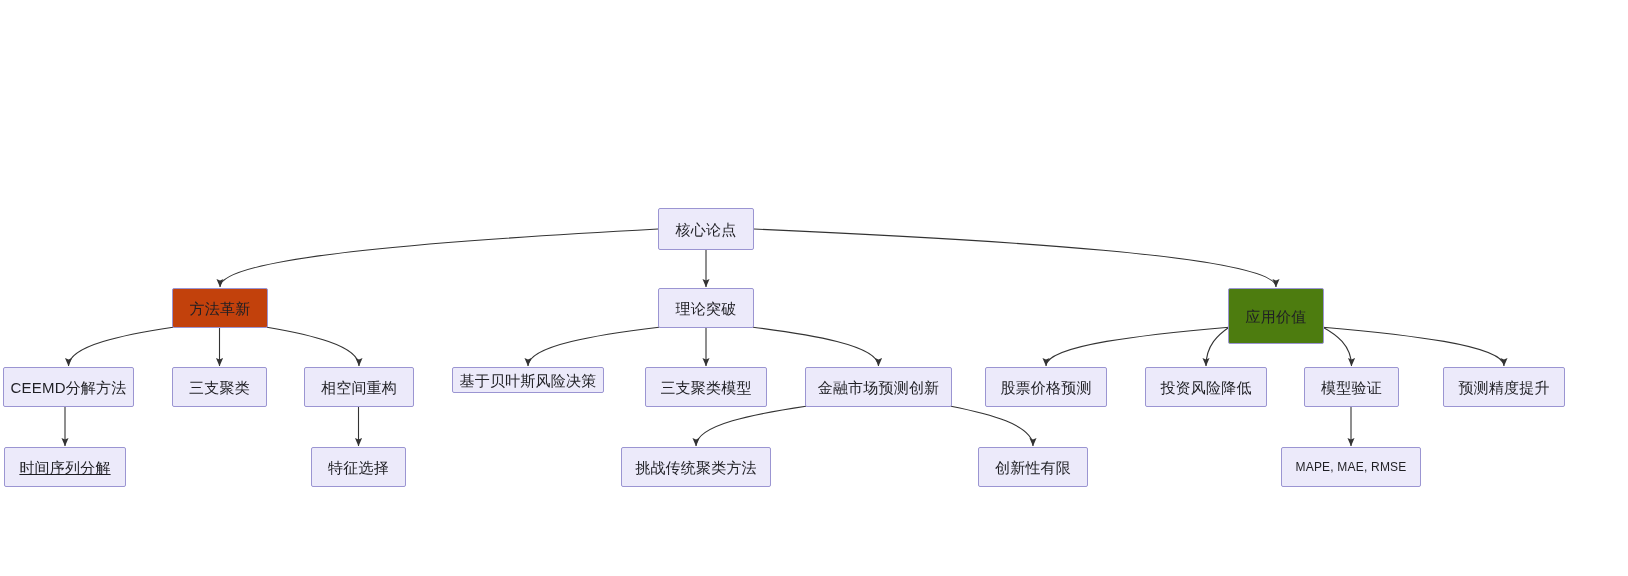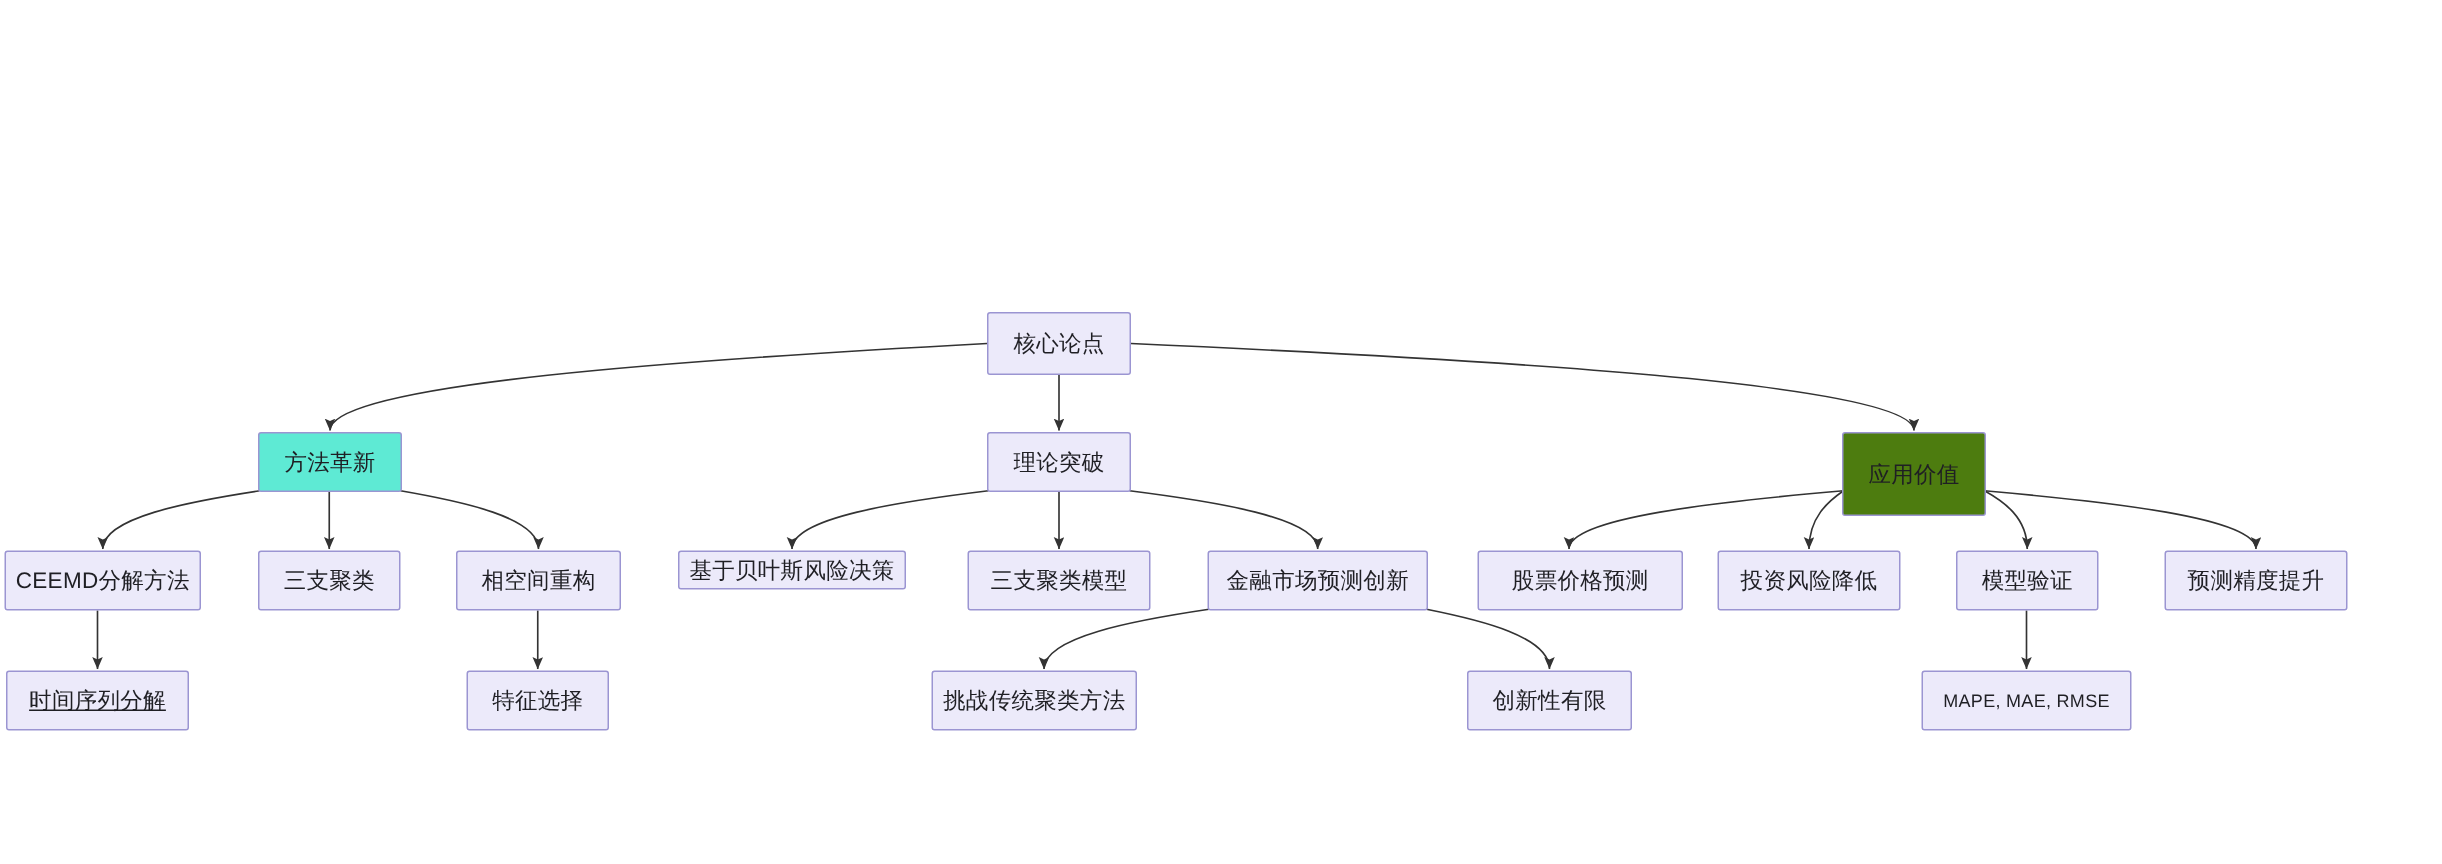--- a/index.html
+++ b/index.html
@@ -73,21 +73,21 @@
         <path d="M358.5,407 L358.5,446" fill="none" stroke="#333333" stroke-width="1.1" marker-end="url(#arrowhead)"></path>
         <path d="M806,406.2 C756.5,413.544 696,424.56 696,446" fill="none" stroke="#333333" stroke-width="1.1" marker-end="url(#arrowhead)"></path>
         <path d="M951,406.2 C987.9,413.544 1033,424.56 1033,446" fill="none" stroke="#333333" stroke-width="1.1" marker-end="url(#arrowhead)"></path>
         <path d="M1351,407 L1351,446" fill="none" stroke="#333333" stroke-width="1.1" marker-end="url(#arrowhead)"></path>
       </g>
   </svg>
   <div id="node-layer">
       <div class="node" style="left: 658px; top: 208px; width: 96px; height: 42px; background: rgb(236, 234, 250); border-color: rgb(155, 149, 210);">
         <span>核心论点</span>
       </div>
-      <div class="node" style="left: 172px; top: 288px; width: 96px; height: 40px; background: #5eead4; border-color: rgb(155, 149, 210);">
+      <div class="node" style="left: 172px; top: 288px; width: 96px; height: 40px; background: #c2410c; border-color: rgb(155, 149, 210);">
         <span>方法革新</span>
       </div>
       <div class="node" style="left: 658px; top: 288px; width: 96px; height: 40px; background: rgb(236, 234, 250); border-color: rgb(155, 149, 210);">
         <span>理论突破</span>
       </div>
       <div class="node" style="left: 1228px; top: 288px; width: 96px; height: 56px; background: #4d7c0f; border-color: rgb(155, 149, 210);">
         <span>应用价值</span>
       </div>
       <div class="node" style="left: 3px; top: 367px; width: 131px; height: 40px; background: rgb(236, 234, 250); border-color: rgb(155, 149, 210);">
         <span>CEEMD分解方法</span>
@@ -100,39 +100,39 @@
       </div>
       <div class="node" style="left: 452px; top: 367px; width: 152px; height: 26px; background: rgb(236, 234, 250); border-color: rgb(155, 149, 210);">
         <span>基于贝叶斯风险决策</span>
       </div>
       <div class="node" style="left: 645px; top: 367px; width: 122px; height: 40px; background: rgb(236, 234, 250); border-color: rgb(155, 149, 210);">
         <span>三支聚类模型</span>
       </div>
       <div class="node" style="left: 805px; top: 367px; width: 147px; height: 40px; background: rgb(236, 234, 250); border-color: rgb(155, 149, 210); align-items: center;">
         <span>金融市场预测创新</span>
       </div>
-      <div class="node" style="left: 985px; top: 367px; width: 137px; height: 40px; background: rgb(236, 234, 250); border-color: rgb(155, 149, 210);">
+      <div class="node" style="left: 985px; top: 367px; width: 122px; height: 40px; background: rgb(236, 234, 250); border-color: rgb(155, 149, 210);">
         <span>股票价格预测</span>
       </div>
       <div class="node" style="left: 1145px; top: 367px; width: 122px; height: 40px; background: rgb(236, 234, 250); border-color: rgb(155, 149, 210);">
         <span>投资风险降低</span>
       </div>
       <div class="node" style="left: 1304px; top: 367px; width: 95px; height: 40px; background: rgb(236, 234, 250); border-color: rgb(155, 149, 210);">
         <span>模型验证</span>
       </div>
       <div class="node" style="left: 1443px; top: 367px; width: 122px; height: 40px; background: rgb(236, 234, 250); border-color: rgb(155, 149, 210);">
         <span>预测精度提升</span>
       </div>
       <div class="node" style="left: 4px; top: 447px; width: 122px; height: 40px; background: rgb(236, 234, 250); border-color: rgb(155, 149, 210); text-decoration: underline;">
         <span>时间序列分解</span>
       </div>
       <div class="node" style="left: 311px; top: 447px; width: 95px; height: 40px; background: rgb(236, 234, 250); border-color: rgb(155, 149, 210);">
         <span>特征选择</span>
       </div>
-      <div class="node" style="left: 621px; top: 447px; width: 137px; height: 40px; background: rgb(236, 234, 250); border-color: rgb(155, 149, 210); justify-content: center;">
+      <div class="node" style="left: 621px; top: 447px; width: 150px; height: 40px; background: rgb(236, 234, 250); border-color: rgb(155, 149, 210); justify-content: center;">
         <span>挑战传统聚类方法</span>
       </div>
       <div class="node" style="left: 978px; top: 447px; width: 110px; height: 40px; background: rgb(236, 234, 250); border-color: rgb(155, 149, 210);">
         <span>创新性有限</span>
       </div>
       <div class="node latin" style="left: 1281px; top: 447px; width: 140px; height: 40px; background: rgb(236, 234, 250); border-color: rgb(155, 149, 210);">
         <span>MAPE, MAE, RMSE</span>
       </div>
     </div>
 </div>

